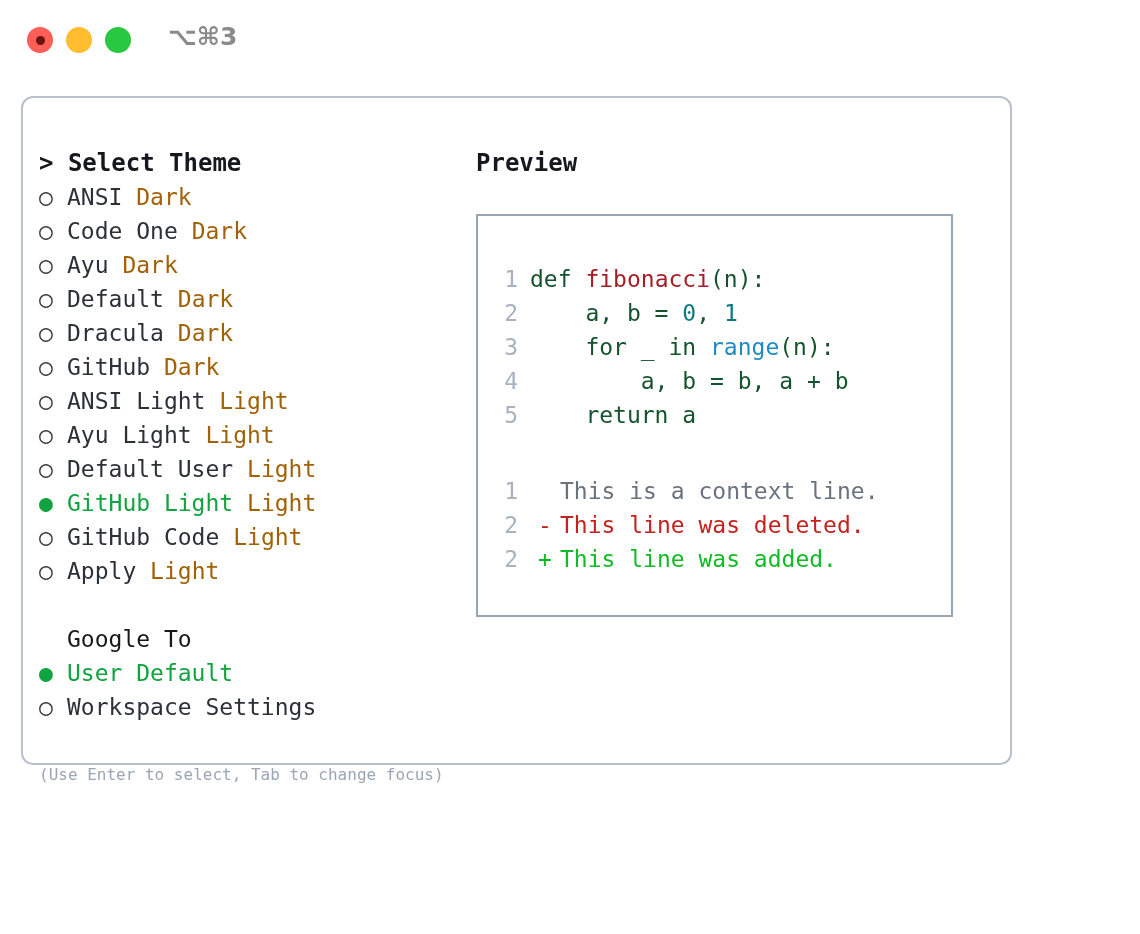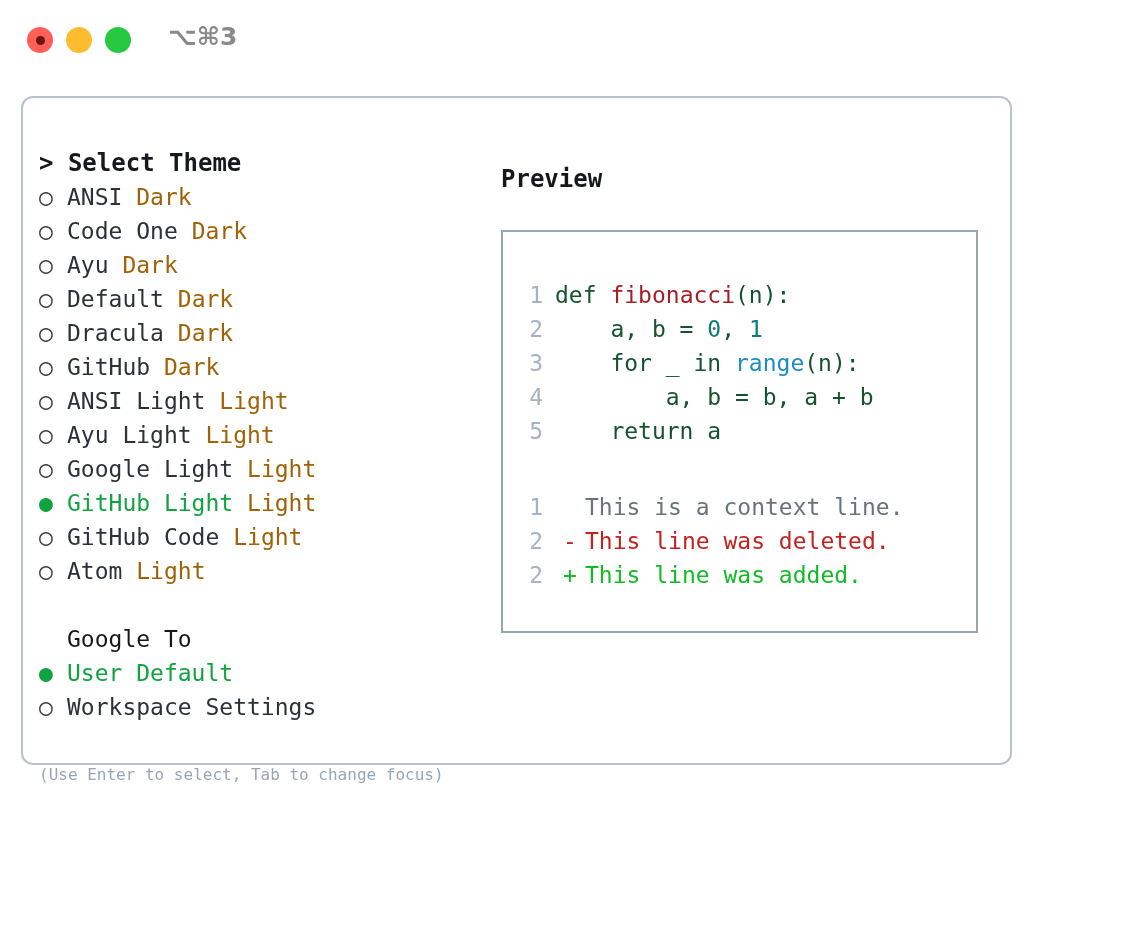--- a/index.html
+++ b/index.html
@@ -142,24 +142,23 @@
     margin-top: 34px;
     font-size: 16px;
     color: #9aa5b6;
     line-height: 34px;
     width: 410px;
   }
 
   
   .right-col {
     position: absolute;
-    left: 478px;
+    left: 453px;
     top: 48px;
     width: 490px;
-    margin-top: 16px;
   }
 
   .preview-box {
     margin-top: 34px;
     width: 477px;
     height: 403px;
     border: 2px solid #9aa5b4;
     box-sizing: border-box;
     background: #ffffff;
     position: relative;
@@ -226,24 +225,24 @@
         <div class="section-head">&gt; Select Theme</div>
         <div id="theme-list">
             <div class="opt-row"><span class="marker">○</span><span class="opt-label">ANSI</span><span> </span><span class="opt-tag">Dark</span></div>
             <div class="opt-row"><span class="marker">○</span><span class="opt-label">Code One</span><span> </span><span class="opt-tag">Dark</span></div>
             <div class="opt-row"><span class="marker">○</span><span class="opt-label">Ayu</span><span> </span><span class="opt-tag">Dark</span></div>
             <div class="opt-row"><span class="marker">○</span><span class="opt-label">Default</span><span> </span><span class="opt-tag">Dark</span></div>
             <div class="opt-row"><span class="marker">○</span><span class="opt-label">Dracula</span><span> </span><span class="opt-tag">Dark</span></div>
             <div class="opt-row"><span class="marker">○</span><span class="opt-label">GitHub</span><span> </span><span class="opt-tag">Dark</span></div>
             <div class="opt-row"><span class="marker">○</span><span class="opt-label">ANSI Light</span><span> </span><span class="opt-tag">Light</span></div>
             <div class="opt-row"><span class="marker">○</span><span class="opt-label">Ayu Light</span><span> </span><span class="opt-tag">Light</span></div>
-            <div class="opt-row"><span class="marker">○</span><span class="opt-label">Google Light</span><span> </span><span class="opt-tag">Light</span></div>
+            <div class="opt-row"><span class="marker">○</span><span class="opt-label">Default User</span><span> </span><span class="opt-tag">Light</span></div>
             <div class="opt-row selected"><span class="marker sel">●</span><span class="opt-label">GitHub Light</span><span> </span><span class="opt-tag">Light</span></div>
             <div class="opt-row"><span class="marker">○</span><span class="opt-label">GitHub Code</span><span> </span><span class="opt-tag">Light</span></div>
-            <div class="opt-row"><span class="marker">○</span><span class="opt-label">Atom</span><span> </span><span class="opt-tag">Light</span></div>
+            <div class="opt-row"><span class="marker">○</span><span class="opt-label">Apply</span><span> </span><span class="opt-tag">Light</span></div>
           </div>
         <div class="spacer-lg"></div>
         <div class="apply-head">Google To</div>
         <div id="apply-list">
             <div class="opt-row selected"><span class="marker sel">●</span><span class="opt-label">User Default</span></div>
             <div class="opt-row"><span class="marker">○</span><span class="opt-label">Workspace Settings</span></div>
           </div>
         <div class="hint">(Use Enter to select, Tab to change focus)</div>
       </div>
 

